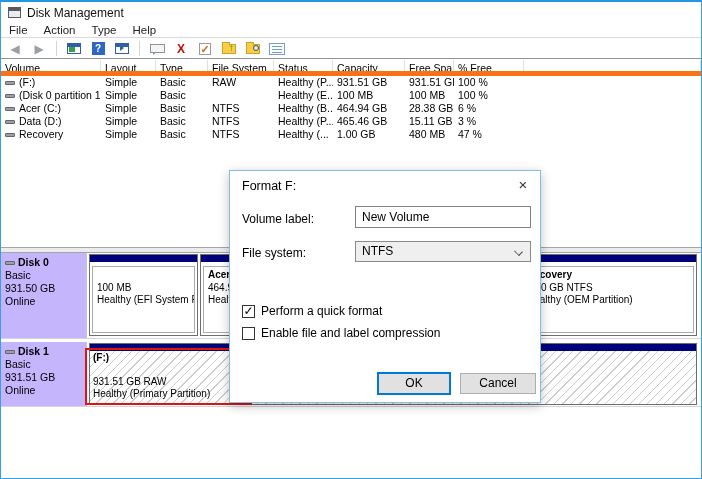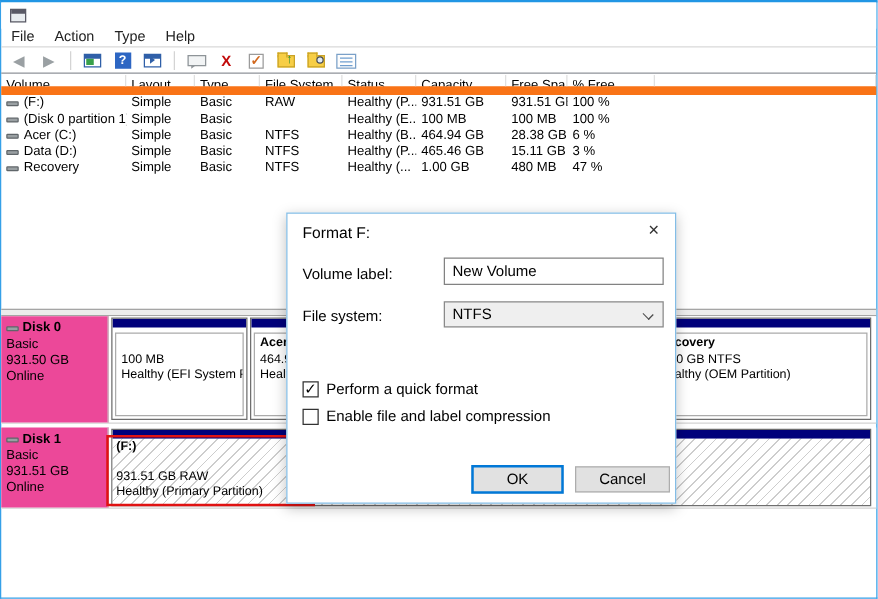--- a/index.html
+++ b/index.html
@@ -40,38 +40,38 @@
              background:#f7ce46; border:1px solid #c9a227; border-bottom:none; }
   .folder .up { position:absolute; right:1px; top:-2px; color:#1d8a2e; font-size:10px; font-weight:bold; line-height:10px; }
   .folder .mag { position:absolute; right:0px; top:0px; width:6px; height:6px; border:1.5px solid #4a4f55;
              border-radius:50%; background:#dfe9f2; }
   .details-ico { width:16px; height:12px; border:1px solid #7aa0c8; background:#fdfdfd; padding:2px 2px; }
   .details-ico i { display:block; height:1px; background:#6f9ecf; margin-bottom:2px; }
 
   
   .vtable { position:absolute; left:0; top:58px; width:100%; }
   .vrow { display:flex; height:13px; line-height:13px; font-size:10.5px; color:#000; }
-  .vhead { height:16px; line-height:16px; border-bottom:7px solid #f97316; }
+  .vhead { height:16px; line-height:16px; border-bottom:5px solid #f97316; }
   .vhead .cell { border-right:1px solid #e0e0e0; }
   .cell { padding-left:4px; overflow:hidden; white-space:nowrap; }
   .c0{width:100px}.c1{width:55px}.c2{width:52px}.c3{width:66px}.c4{width:59px}.c5{width:72px}.c6{width:49px}.c7{width:70px}
   .cfill{flex:1}
   .vol-cell { display:flex; align-items:center; gap:4px; }
   .disk-bar { width:10px; height:4px; background:#9aa0a3; border:1px solid #60666a; border-radius:1px; flex:none; }
 
   
   .splitter { position:absolute; left:0; top:245px; width:100%; height:6px; background:#ececec;
               border-top:1px solid #a5a5a5; border-bottom:1px solid #a5a5a5; }
 
   
   .disk-row { position:absolute; left:0; width:100%; background:#fff; border-bottom:1px solid #d4d4d4; }
   .row-disk0 { top:251px; height:86px; }
   .row-disk1 { top:340px; height:65px; }
   .row-cdrom { top:408px; height:69px; border-bottom:none; }
-  .disk-label { position:absolute; left:0; top:0; bottom:0; width:86px; background:#ec4899;
+  .disk-label { position:absolute; left:0; top:0; bottom:0; width:86px; background:#c4b5fd;
                 border-right:1px solid #c6c6c6; padding:3px 4px; font-size:10.5px; line-height:13px; color:#000; }
   .disk-label .dname { font-weight:bold; display:flex; align-items:center; gap:3px; }
   .cd-ico { width:11px; height:11px; border-radius:50%; background:#cfd3d6; border:1px solid #7e8488;
             position:relative; flex:none; }
   .cd-ico::after { content:""; position:absolute; left:3px; top:3px; width:3px; height:3px; border-radius:50%;
             background:#f2f2f2; border:1px solid #7e8488; }
   .part { position:absolute; top:1px; border:1px solid #6e6e6e; background:#fff; overflow:hidden; }
   .p-tall { height:82px; }
   .p-band { height:7px; background:#00007b; }
   .p-inner { position:absolute; left:2px; right:2px; top:11px; bottom:2px; border:1px solid #ababab;
@@ -106,20 +106,21 @@
   .btn-ok { left:147px; top:201px; width:74px; height:23px; border:2px solid #0078d7; line-height:19px; }
   .btn-cancel { left:230px; top:202px; width:76px; height:21px; border:1px solid #adadad; line-height:19px; }
 </style>
 </head>
 <body>
 
 <div class="window">
 
   <div class="titlebar">
     <span class="title-icon"></span>
+    <span class="title-text">Disk Management</span>
   </div>
 
   <div class="menubar">
     <span class="menu-item">File</span>
     <span class="menu-item">Action</span>
     <span class="menu-item">Type</span>
     <span class="menu-item">Help</span>
   </div>
 
   <div class="toolbar">

